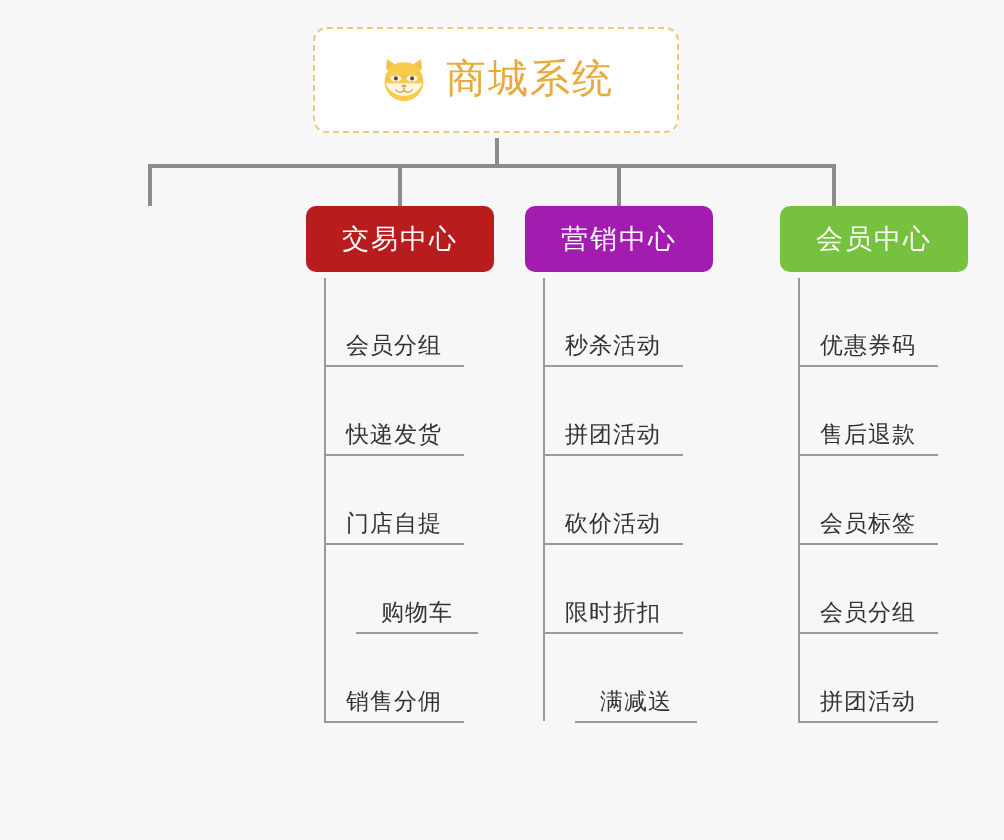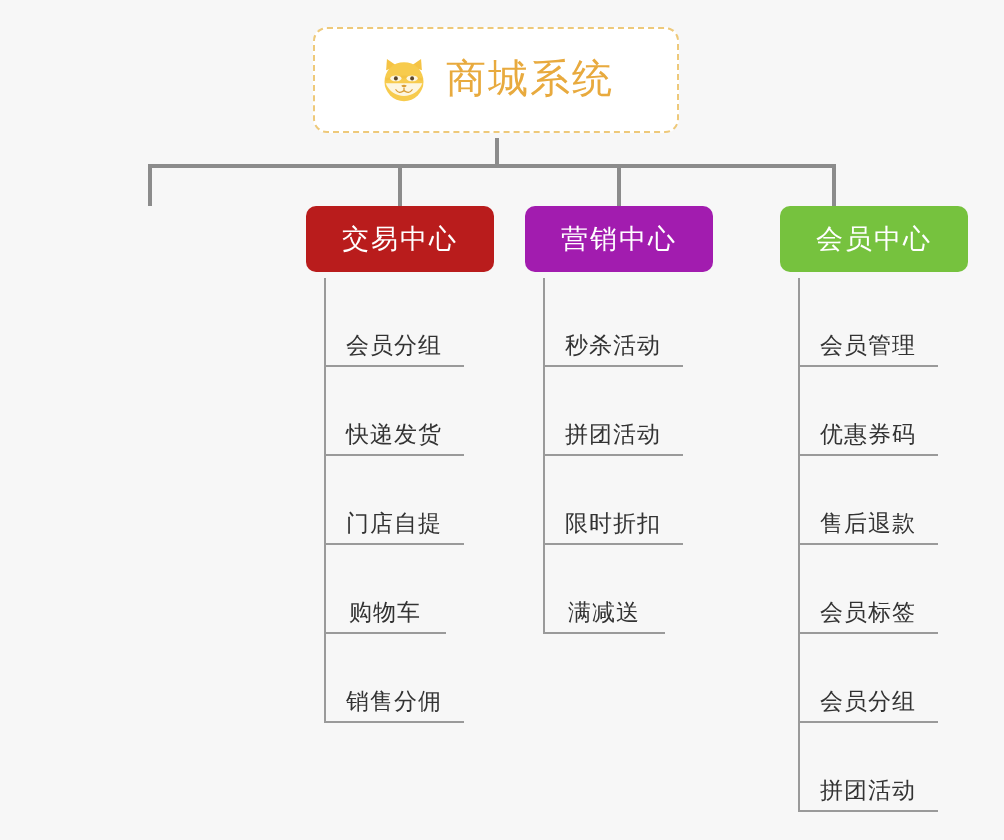--- a/index.html
+++ b/index.html
@@ -116,21 +116,21 @@
     padding: 0 6px 4px 6px;
   }
   .leaf-item:last-child { border-bottom: 2px solid #9a9a9a; }
   .leaf-label {
     font-size: 23px;
     color: #333333;
     white-space: nowrap;
     letter-spacing: 1px;
   }
   
-  .leaf-item.w-sm { width: 122px; }
+  .leaf-item.w-sm { width: 122px; margin-left: 32px; }
   .leaf-item.w-md { width: 140px; }
   .leaf-item.w-xl { width: 188px; }
 </style>
 </head>
 <body>
 
 <div id="mindmap">
 
   <div class="root-node">
     <svg class="root-emoji" viewBox="0 0 64 64">
@@ -194,38 +194,38 @@
     </div>
     <div class="leaf-wrap">
       <div class="leaf-trunk"></div>
       <div class="leaf-item w-md">
           <span class="leaf-label">秒杀活动</span>
         </div>
       <div class="leaf-item w-md">
           <span class="leaf-label">拼团活动</span>
         </div>
       <div class="leaf-item w-md">
+          <span class="leaf-label">砍价活动</span>
+        </div>
+      <div class="leaf-item w-md">
           <span class="leaf-label">限时折扣</span>
         </div>
       <div class="leaf-item w-sm">
           <span class="leaf-label">满减送</span>
         </div>
     </div>
   </div>
 
   <div class="column col-4">
     <div class="col-header">
       <span>会员中心</span>
     </div>
     <div class="leaf-wrap">
       <div class="leaf-trunk"></div>
       <div class="leaf-item w-md">
-          <span class="leaf-label">会员管理</span>
-        </div>
-      <div class="leaf-item w-md">
           <span class="leaf-label">优惠券码</span>
         </div>
       <div class="leaf-item w-md">
           <span class="leaf-label">售后退款</span>
         </div>
       <div class="leaf-item w-md">
           <span class="leaf-label">会员标签</span>
         </div>
       <div class="leaf-item w-md">
           <span class="leaf-label">会员分组</span>

